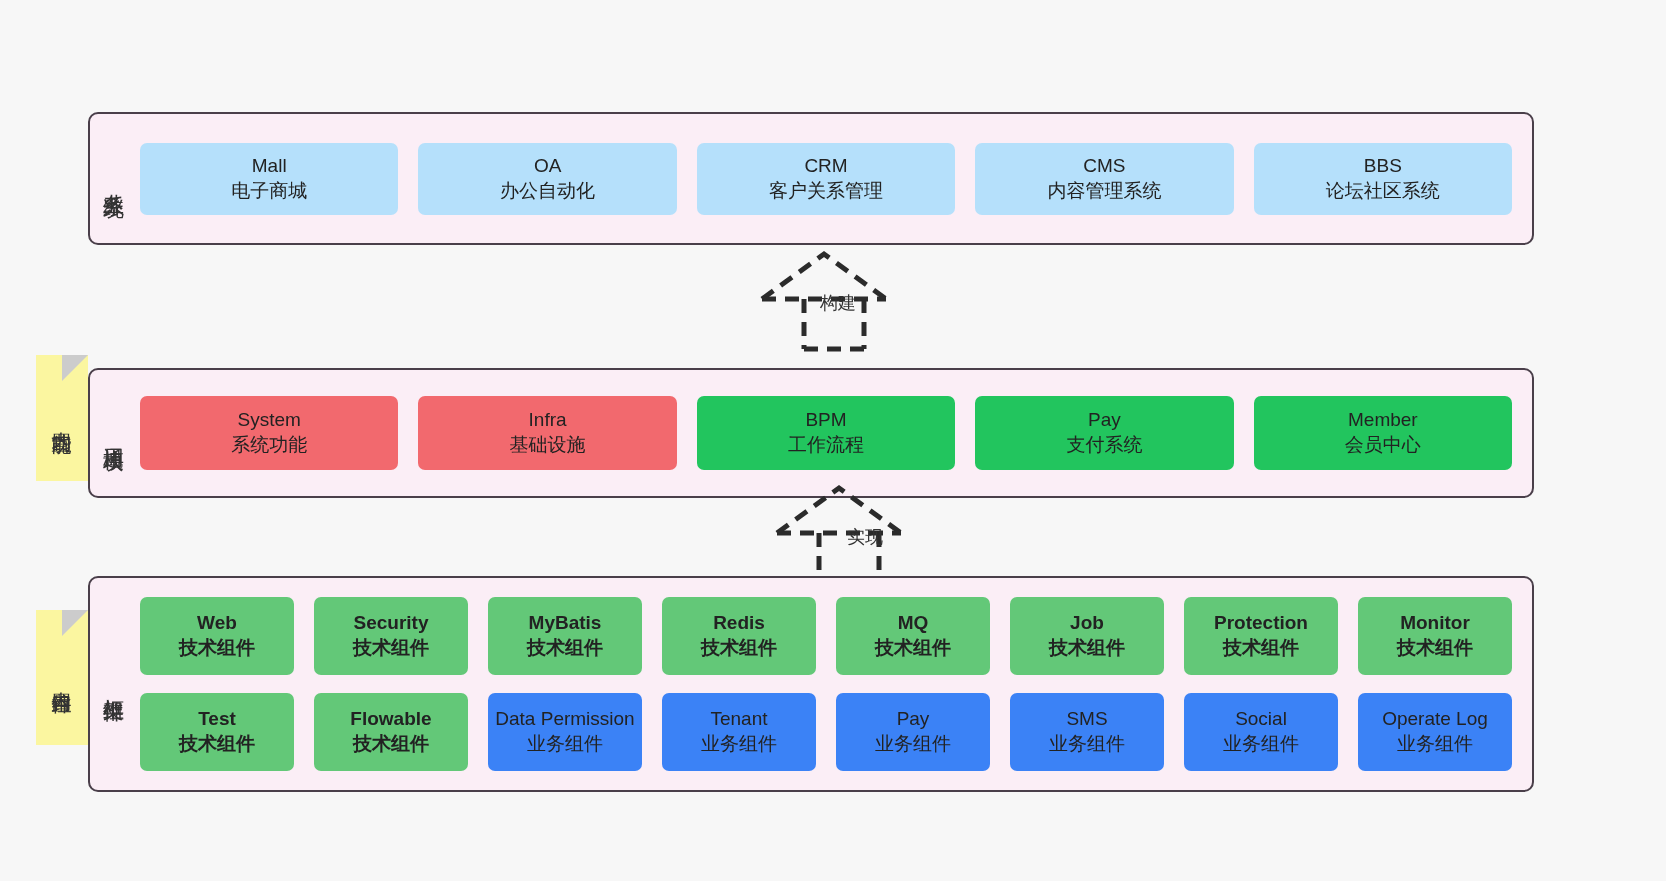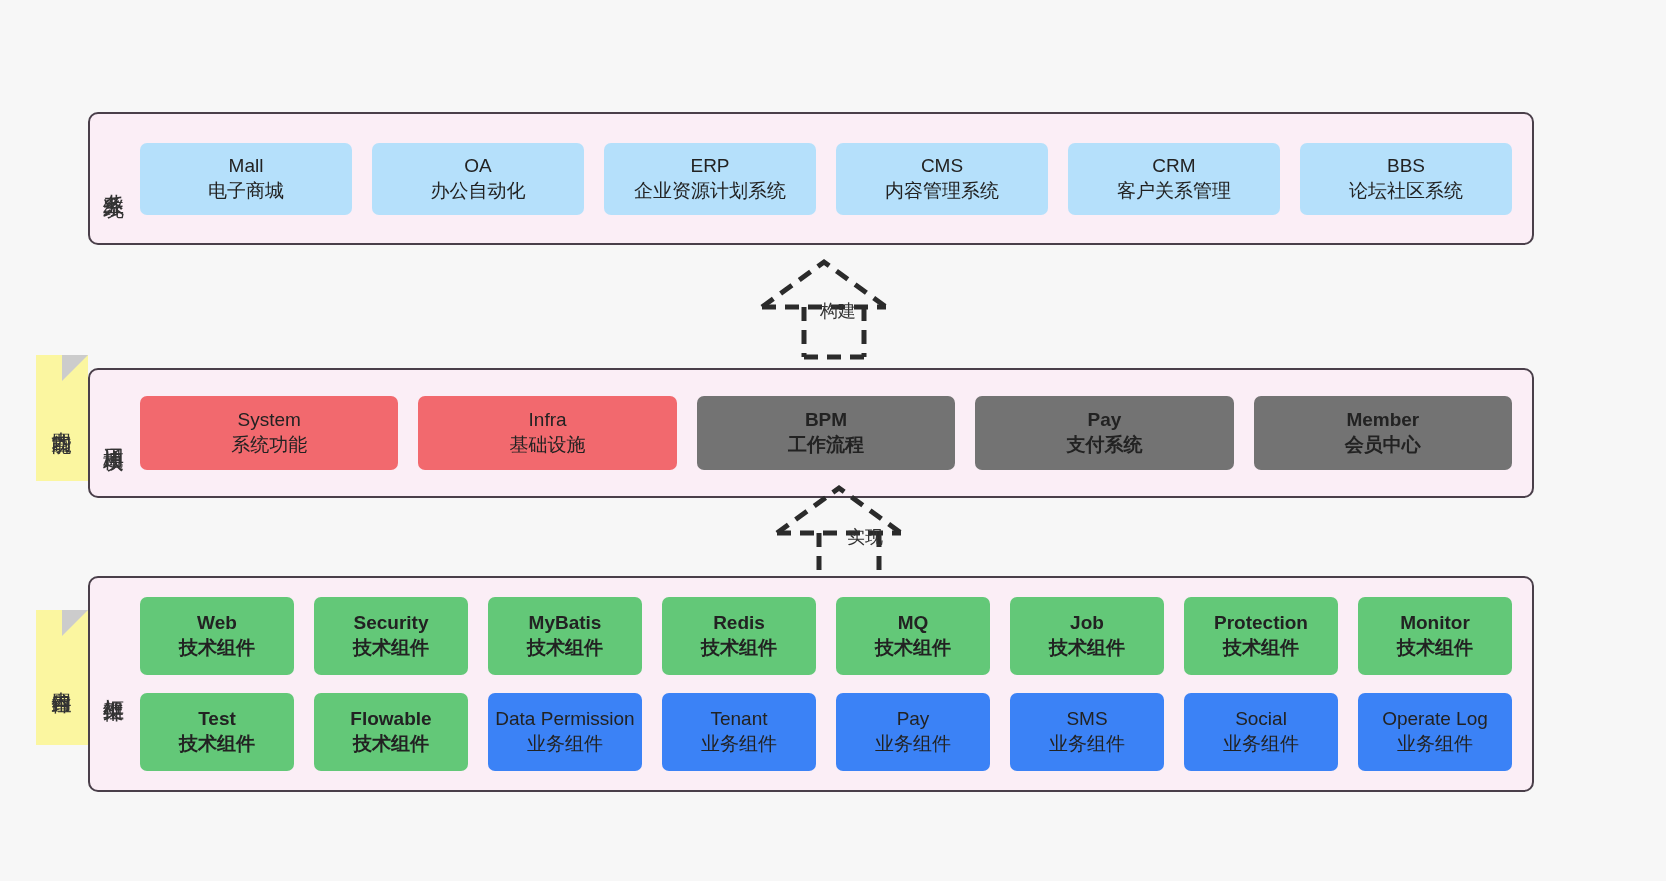--- a/index.html
+++ b/index.html
@@ -73,21 +73,21 @@
     box-sizing: border-box;
     padding: 4px 6px;
     user-select: none;
   }
   .cell .l1 { display: block; }
   .cell .l2 { display: block; }
 
   
   .c-blue        { background: #b5e0fb; }
   .c-red-strong  { background: #f2696e; }
-  .c-red-light   { background: #737373; font-weight: bold; }
+  .c-red-light   { background: #22c55e; }
   .c-green-strong{ background: #63c878; font-weight: bold; }
   .c-green-light { background: #3b82f6; }
 
   
   #layer-business { left: 88px;  top: 112px; width: 1446px; height: 133px; }
   #layer-business .cell { height: 72px; }
 
   #layer-common   { left: 88px;  top: 368px; width: 1446px; height: 130px; }
   #layer-common .cell { height: 74px; }
 
@@ -130,21 +130,21 @@
   }
   #sticky-common    { left: 36px; top: 355px; width: 52px; height: 126px; }
   #sticky-framework { left: 36px; top: 610px; width: 52px; height: 135px; }
 
   
   .arrow-wrap {
     position: absolute;
     width: 200px;
     height: 110px;
   }
-  #arrow-build   { left: 742px; top: 252px; }
+  #arrow-build   { left: 742px; top: 244px; }
   #arrow-realize { left: 757px; top: 478px; }
   .arrow-wrap svg { display: block; }
   .arrow-label {
     position: absolute;
     font-size: 18px;
     color: #333333;
     background: transparent;
     user-select: none;
     white-space: nowrap;
   }
@@ -162,30 +162,26 @@
       <div class="row">
         <div class="cell c-blue">
           <span class="l1">Mall</span>
           <span class="l2">电子商城</span>
         </div>
         <div class="cell c-blue">
           <span class="l1">OA</span>
           <span class="l2">办公自动化</span>
         </div>
         <div class="cell c-blue">
-          <span class="l1">ERP</span>
-          <span class="l2">企业资源计划系统</span>
+          <span class="l1">CRM</span>
+          <span class="l2">客户关系管理</span>
         </div>
         <div class="cell c-blue">
           <span class="l1">CMS</span>
           <span class="l2">内容管理系统</span>
-        </div>
-        <div class="cell c-blue">
-          <span class="l1">CRM</span>
-          <span class="l2">客户关系管理</span>
         </div>
         <div class="cell c-blue">
           <span class="l1">BBS</span>
           <span class="l2">论坛社区系统</span>
         </div>
       </div>
     </div>
   </div>
 
   <div class="arrow-wrap" id="arrow-build">

